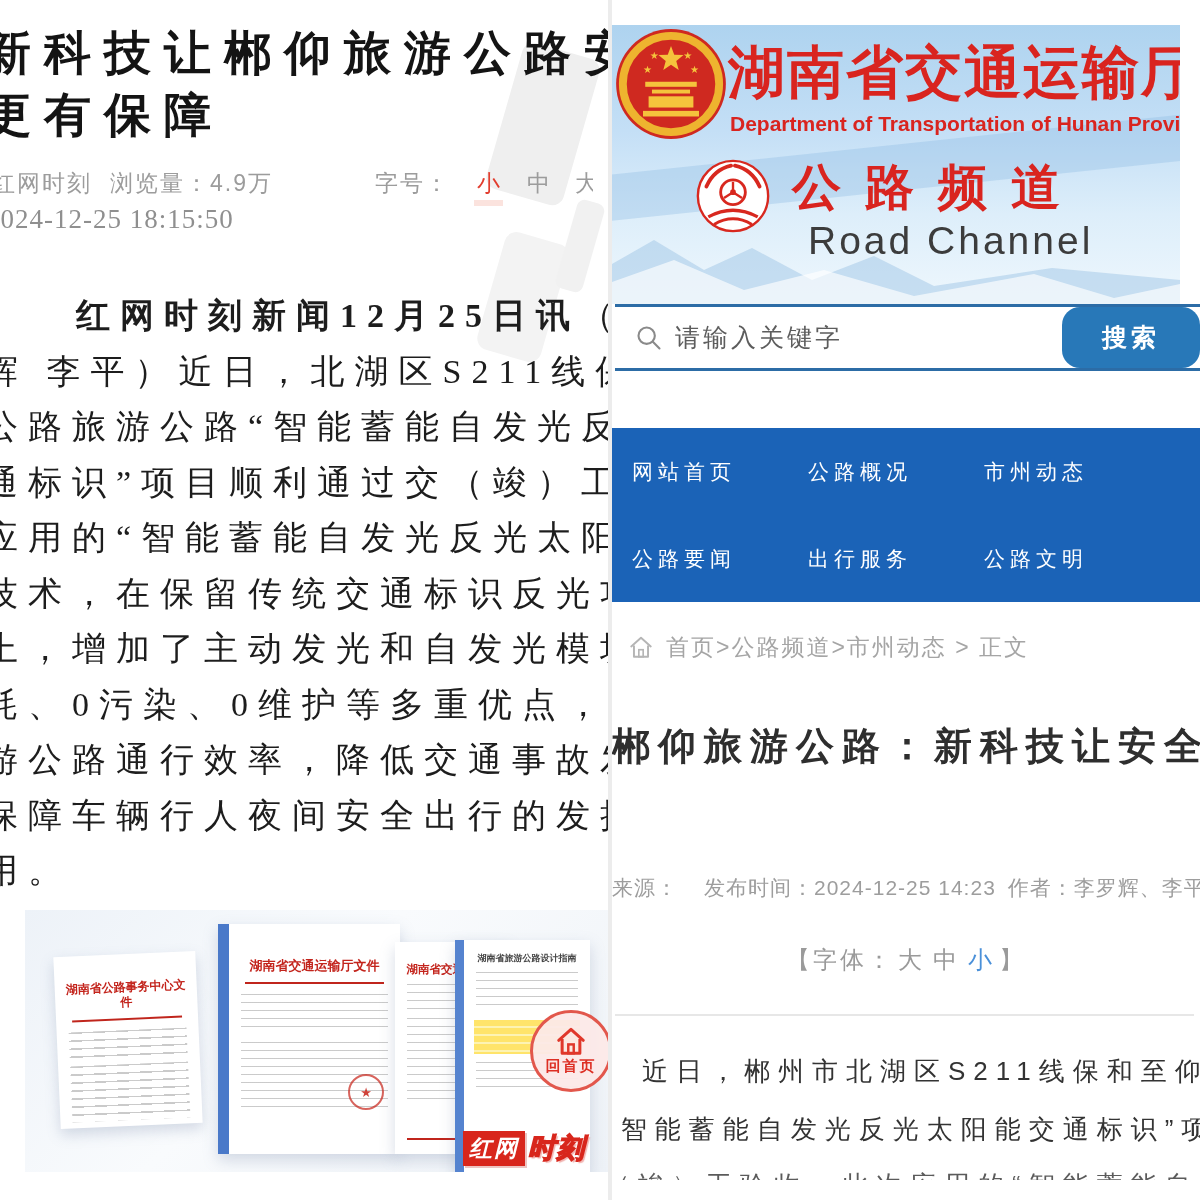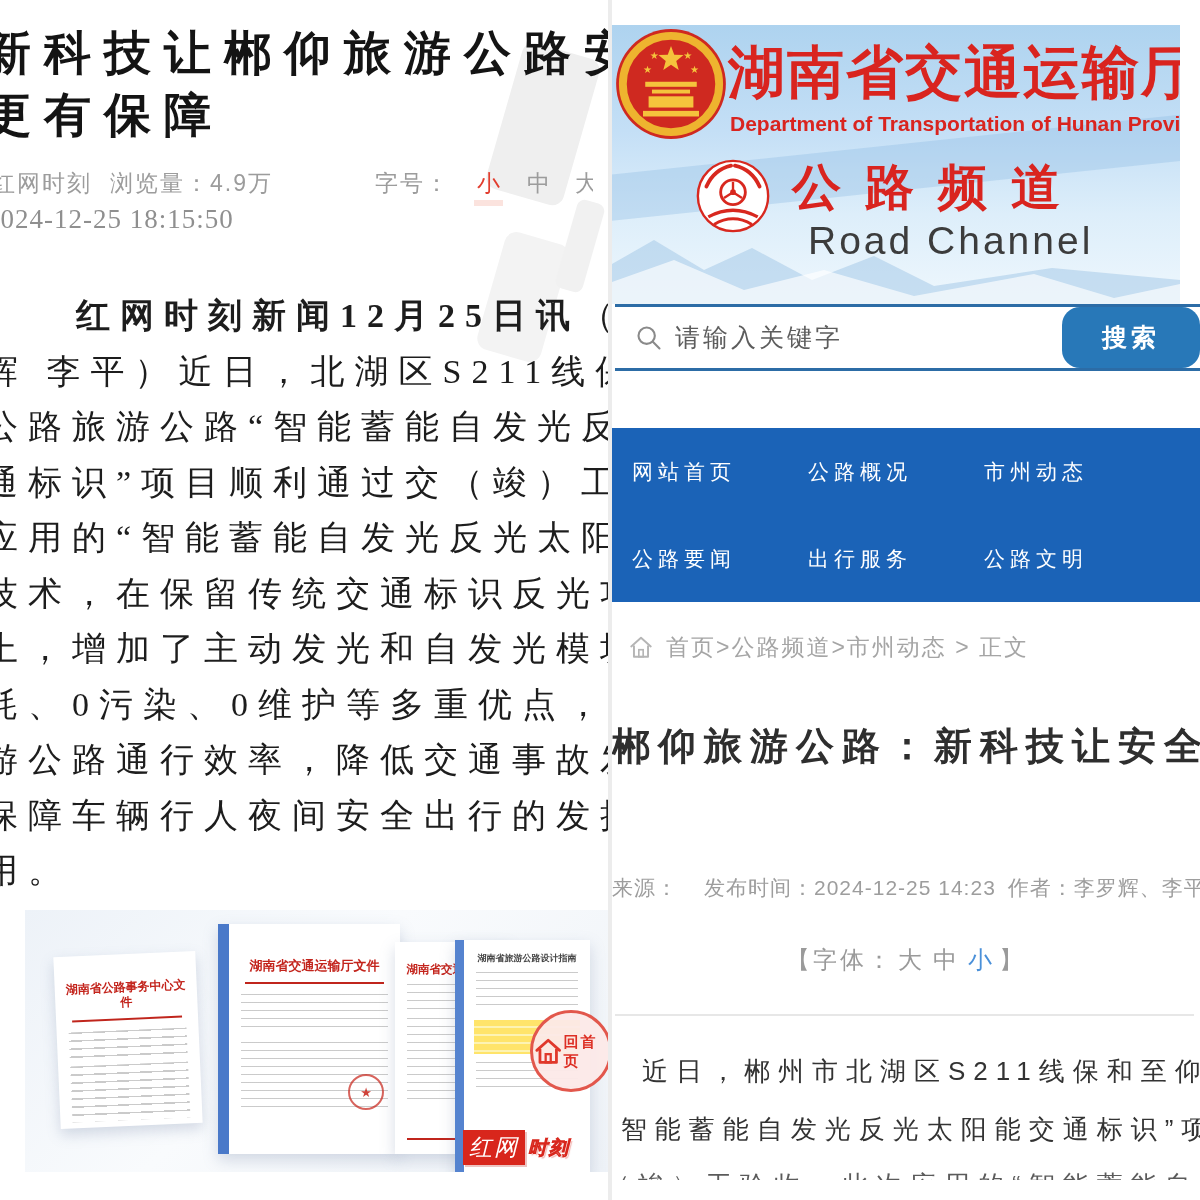--- a/index.html
+++ b/index.html
@@ -59,28 +59,28 @@
   .mini.h26{height:26px;} .mini.h40{height:40px;} .mini.h56{height:56px;}
   .mini.h70{height:70px;} .mini.h84{height:84px;}
   .highlight { margin:5px 10px; height:34px;
     background:repeating-linear-gradient(180deg,#ffe46a 0 6.5px,#fdf3b3 6.5px 8px); }
   .redline.bottom { position:absolute; bottom:14px; left:10%; width:80%; margin:0; }
   .stamp { position:absolute; right:16px; bottom:44px; width:36px; height:36px;
     border:2px solid rgba(199,34,24,.7); border-radius:50%; color:rgba(199,34,24,.85);
     display:flex; align-items:center; justify-content:center; font-size:13px; }
   .home-circle { position:absolute; left:505px; top:100px; width:82px; height:82px;
     border-radius:50%; background:rgba(252,233,232,.95); border:3px solid #e2574c;
-    z-index:4; display:flex; flex-direction:row; align-items:center;
+    z-index:4; display:flex; flex-direction:column; align-items:center;
     justify-content:center; cursor:pointer; }
   .home-label { font-size:15px; font-weight:700; color:#dd2f24; letter-spacing:2px; margin-top:1px; }
   .brand { position:absolute; left:438px; top:220px; z-index:4; display:flex;
-    align-items:center; font-style:italic; font-weight:400; }
+    align-items:center; font-style:italic; font-weight:700; }
   .brand-red { background:#d8261c; color:#fff; font-size:23px; padding:2px 6px;
     letter-spacing:2px; box-shadow:2px 2px 0 rgba(180,20,10,.25); }
-  .brand-outline { color:#fff; font-size:19px; margin-left:3px; letter-spacing:2px;
+  .brand-outline { color:#fff; font-size:27px; margin-left:3px; letter-spacing:2px;
     -webkit-text-stroke:1.5px #d8261c; text-shadow:2px 2px 1px rgba(216,38,28,.35); }
 
   .pane-gap { position:absolute; left:608px; top:0; width:4px; height:1200px; background:#ececec; }
 
   
   .pane-right { position:absolute; left:612px; top:0; width:588px; height:1200px;
     background:#fff; overflow:hidden; }
 
   .banner { position:absolute; left:0; top:25px; width:568px; height:279px; overflow:hidden;
     background:linear-gradient(180deg,#aed3ef 0%,#c4dff6 38%,#ddeefa 68%,#eef7fd 100%); }

